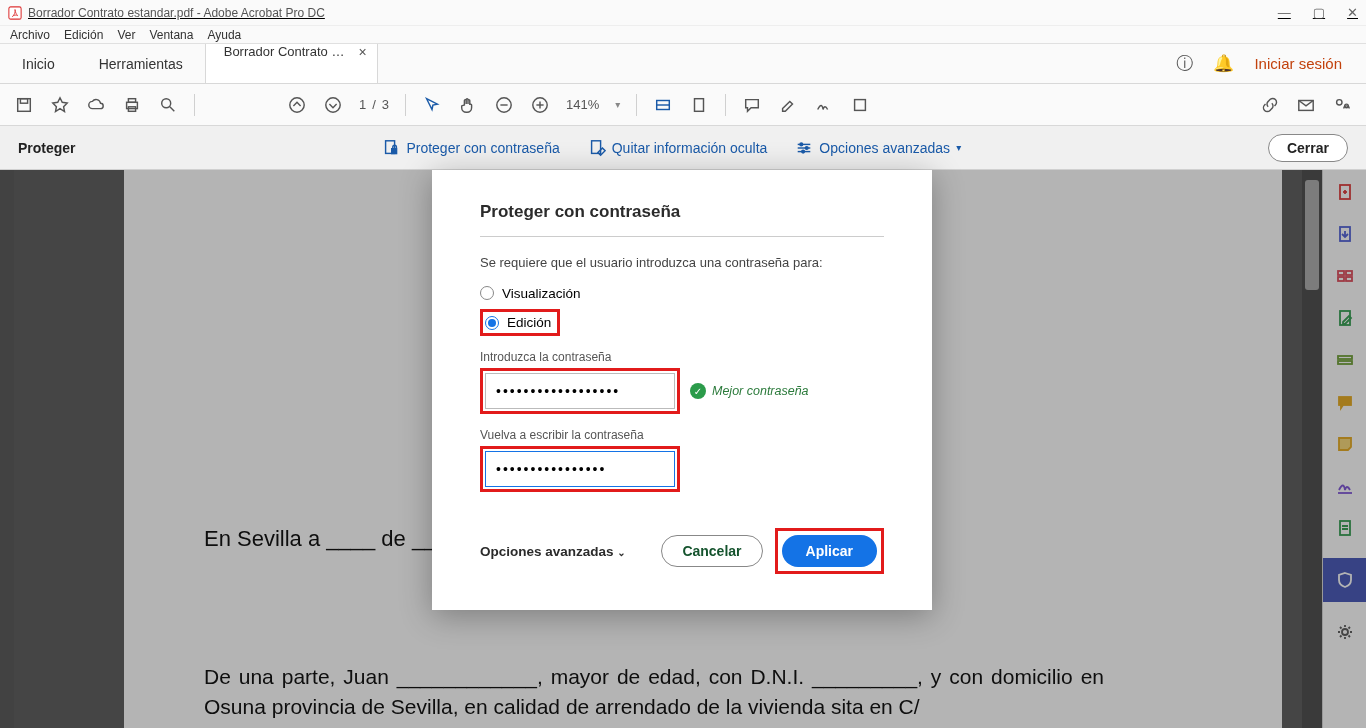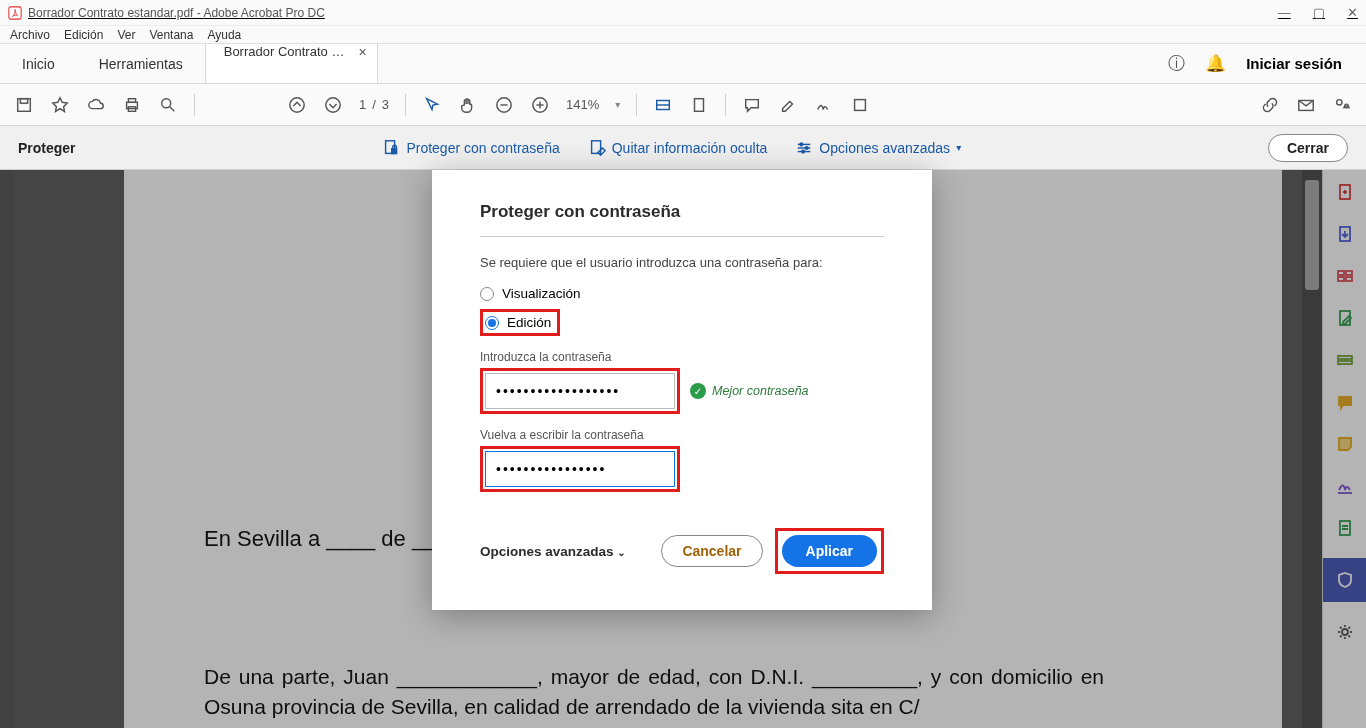--- a/index.html
+++ b/index.html
@@ -13,21 +13,21 @@
 
   .menubar { height: 18px; display: flex; align-items: center; gap: 14px; padding: 0 10px; font-size: 12px; color: #333; background: #fafafa; border-bottom: 1px solid #e0e0e0; text-align: right; }
   .menubar span { cursor: pointer; }
 
   .tabsrow { height: 40px; display: flex; align-items: center; border-bottom: 1px solid #d8d8d8; background: #fafafa; }
   .maintab { padding: 0 22px; height: 100%; display: flex; align-items: center; font-size: 14px; color: #333; cursor: pointer; }
   .doctab { height: 100%; display: flex; align-items: flex-start; padding: 0 10px 0 18px; background: #fff; border-left: 1px solid #d8d8d8; border-right: 1px solid #d8d8d8; font-size: 13px; color: #333; }
   .doctab .x { margin-left: 14px; font-size: 14px; color: #555; cursor: pointer; }
   .tabsrow .right { margin-left: auto; display: flex; align-items: center; gap: 20px; padding-right: 24px; color: #555; }
   .tabsrow .right .icon { font-size: 17px; cursor: pointer; }
-  .signin { font-size: 15px; font-weight: 700; color: #000000; cursor: pointer; }
+  .signin { font-size: 15px; font-weight: 400; color: #c2410c; cursor: pointer; }
 
   .toolbar { height: 42px; display: flex; align-items: center; gap: 16px; padding: 0 14px; background: #fafafa; border-bottom: 1px solid #d8d8d8; font-size: 13px; color: #555; }
   .toolbar .tb-icon { width: 20px; height: 20px; display: flex; align-items: center; justify-content: center; cursor: pointer; }
   .toolbar .sep { width: 1px; height: 22px; background: #d0d0d0; }
   .toolbar .spacer { flex: 1; }
   .page-ind { display: flex; align-items: center; gap: 6px; font-size: 13px; }
   .zoom { font-size: 13px; }
   .toolbar svg { width: 18px; height: 18px; fill: none; stroke: #555; stroke-width: 1.6; }
 
   .protectbar { height: 44px; display: flex; align-items: center; background: #f0f0f0; border-bottom: 1px solid #d0d0d0; padding: 0 18px; }
@@ -51,37 +51,37 @@
   .rightrail { width: 44px; background: #fff; border-left: 1px solid #d6d6d6; display: flex; flex-direction: column; align-items: center; padding-top: 10px; gap: 18px; }
   .rightrail .ri { width: 24px; height: 24px; display: flex; align-items: center; justify-content: center; cursor: pointer; }
   .rightrail .ri svg { width: 20px; height: 20px; fill: none; stroke-width: 1.8; }
   .rightrail .ri.active { background: #3f51b5; width: 44px; height: 44px; }
 
   .overlay { position: absolute; left: 0; top: 170px; right: 0; bottom: 0; background: rgba(40,40,40,.35); z-index: 5; }
 
   .dialog { position: absolute; z-index: 10; left: 432px; top: 170px; width: 500px; height: 440px; background: #fff; box-shadow: 0 6px 30px rgba(0,0,0,.3); padding: 32px 48px 24px 48px; }
   .dialog h2 { font-size: 17px; font-weight: 600; color: #2b2b2b; border-bottom: 1px solid #ccc; padding-bottom: 14px; margin-bottom: 18px; }
   .dialog .sub { font-size: 13px; color: #444; margin-bottom: 16px; }
-  .radio-row { display: flex; align-items: center; gap: 8px; font-size: 13.5px; margin-bottom: 8px; }
+  .radio-row { display: flex; align-items: flex-start; gap: 8px; font-size: 13.5px; margin-bottom: 8px; }
   .radio-row .r { width: 14px; height: 14px; border: 1.5px solid #888; border-radius: 50%; display: inline-block; position: relative; }
   .radio-row .r.sel { border-color: #1473e6; }
   .radio-row .r.sel::after { content: ""; position: absolute; inset: 2px; background: #1473e6; border-radius: 50%; }
   .hl { border: 3px solid #e21b1b; padding: 3px 6px 3px 2px; display: inline-flex; align-items: center; gap: 8px; }
   .field-label { font-size: 12px; color: #555; margin: 14px 0 4px 0; }
   .pw-wrap { display: flex; align-items: center; gap: 10px; }
   .pw-box { border: 3px solid #e21b1b; padding: 2px; display: inline-block; }
   .pw-input { width: 190px; height: 36px; border: 1px solid #bbb; padding: 0 10px; font-size: 14px; letter-spacing: 2px; }
   .pw-input.focus { border: 1.5px solid #1473e6; outline: none; }
   .strength { display: flex; align-items: center; gap: 6px; font-size: 12.5px; font-style: italic; color: #2b7a3b; }
   .strength .chk { width: 16px; height: 16px; border-radius: 50%; background: #2b9b4a; color: #fff; display: flex; align-items: center; justify-content: center; font-size: 10px; font-style: normal; }
   .dlg-footer { display: flex; align-items: center; margin-top: 36px; }
   .adv { font-size: 13.5px; font-weight: 600; color: #2b2b2b; cursor: pointer; }
   .dlg-footer .sp { flex: 1; }
   .btn { border-radius: 18px; padding: 7px 20px; font-size: 14px; font-weight: 600; cursor: pointer; }
-  .btn-cancel { border: 1px solid #888; background: #fff; color: #a16207; margin-right: 12px; }
+  .btn-cancel { border: 1px solid #888; background: #fff; color: #14532d; margin-right: 12px; }
   .btn-apply-wrap { border: 3px solid #e21b1b; padding: 4px; }
   .btn-apply { border: none; background: #1473e6; color: #fff; padding: 8px 24px; }
 </style>
 </head>
 <body>
 
 <div class="titlebar">
   <svg class="app-icon" viewBox="0 0 16 16">
       <rect x="1" y="1" width="14" height="14" rx="2" fill="#fff" stroke="#d33" stroke-width="1.2"></rect>
       <path d="M5 12c2-1 4-6 3-8 0 3 2 6 3 7-2-1-4-1-6 1z" fill="none" stroke="#d33" stroke-width="1"></path>

